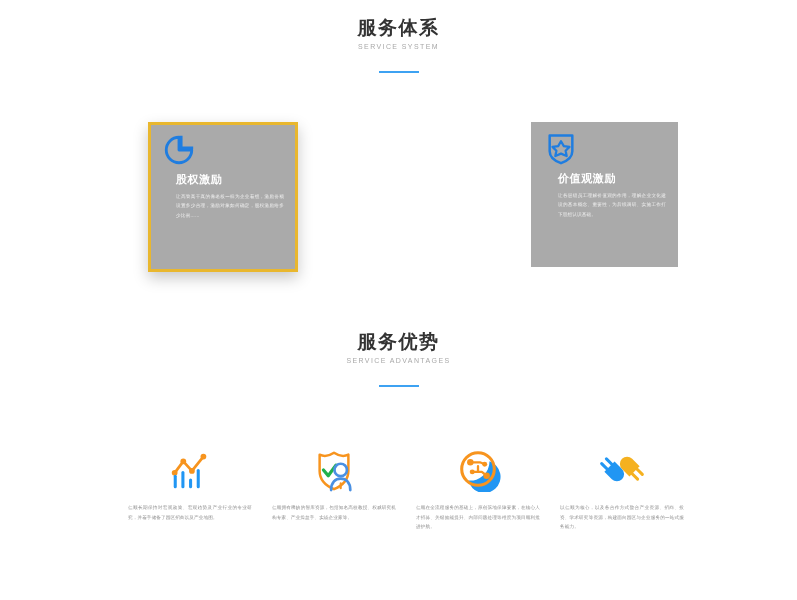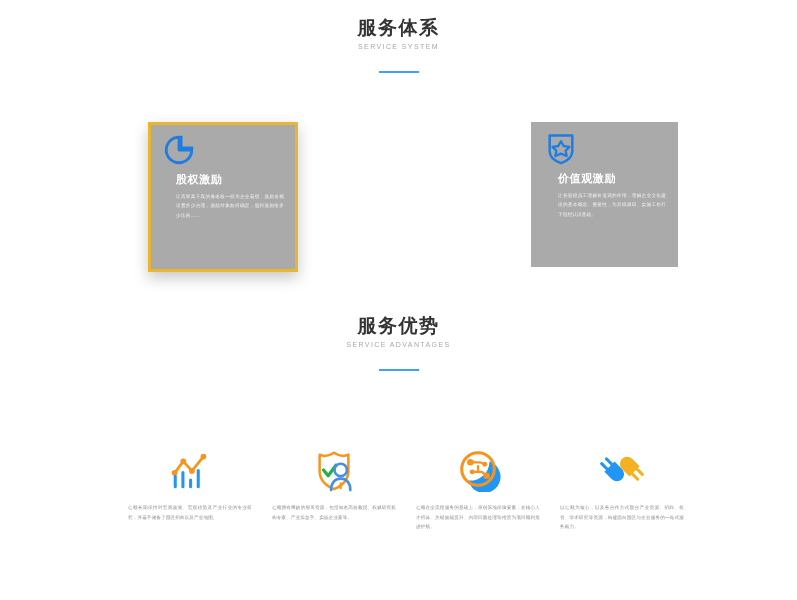--- a/index.html
+++ b/index.html
@@ -42,21 +42,21 @@
     margin-top: 1px;
   }
   .section-head .rule {
     width: 40px;
     height: 2px;
     background: #3da2f2;
     margin: 18px auto 0 auto;
   }
 
   #head-system { top: 16px; }
-  #head-advantages { top: 314px; }
+  #head-advantages { top: 330px; }
 
   
   .cards {
     position: absolute;
     top: 122px;
     left: 148px;
     width: 530px;
     display: flex;
     justify-content: space-between;
   }

